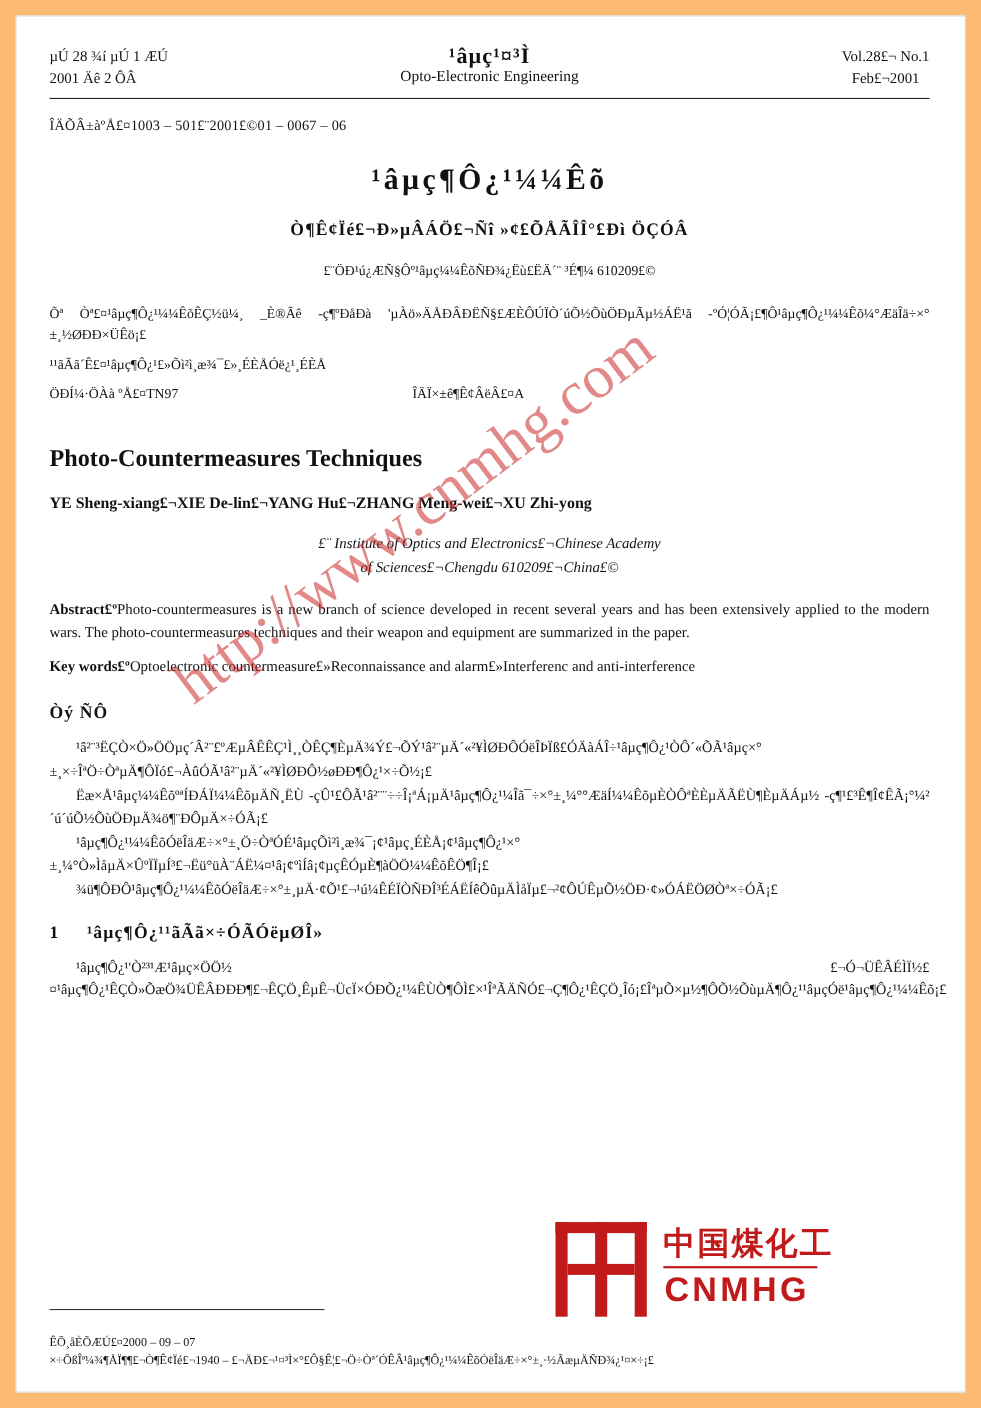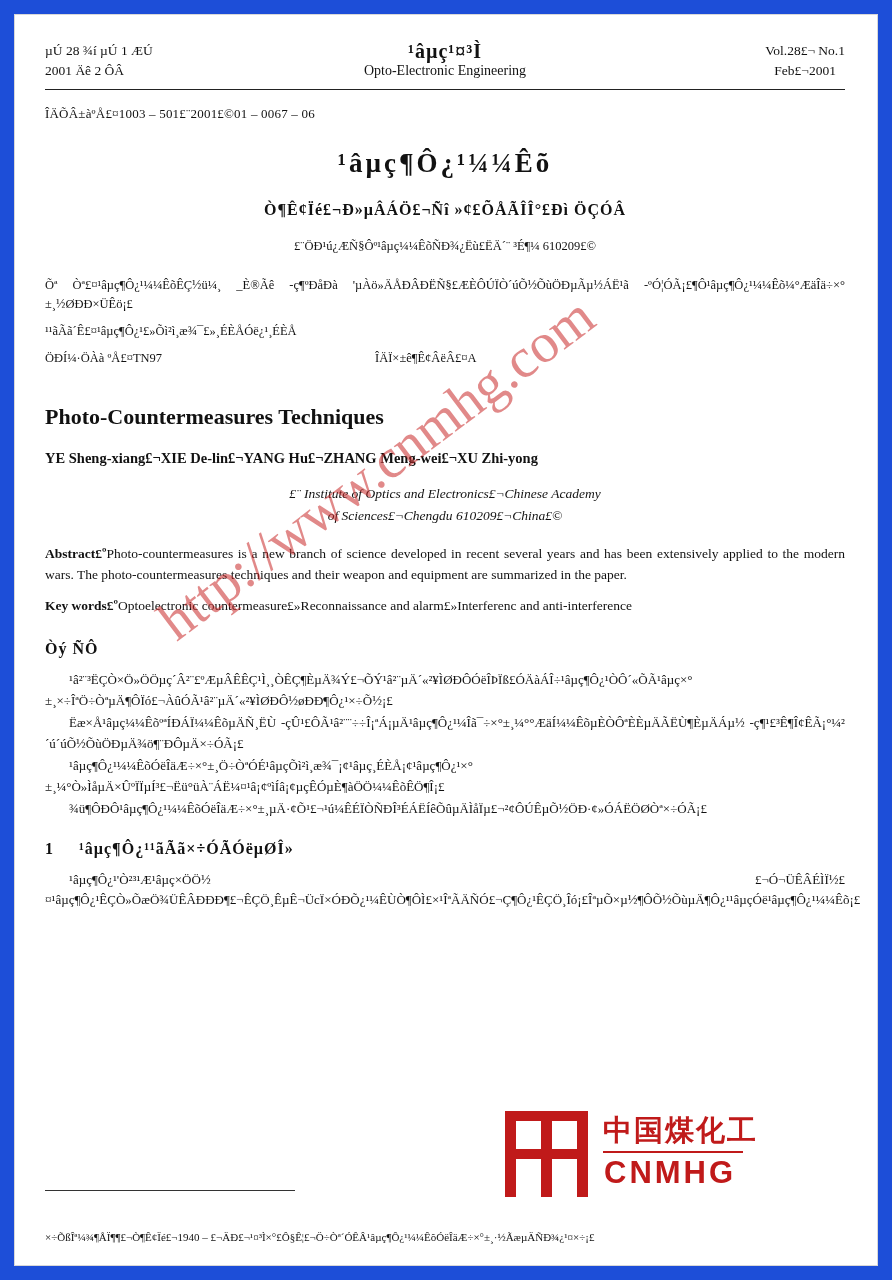--- a/index.html
+++ b/index.html
@@ -4,21 +4,21 @@
 <style>
   html, body {
     margin: 0;
     padding: 0;
     background: #8c8c8c;
   }
   .page {
     position: relative;
     width: 892px;
     height: 1280px;
-    background: #1d4ed8;
+    background: #fdba74;
     overflow: hidden;
     font-family: "Liberation Serif", serif;
     color: #111;
     box-sizing: border-box;
   }
   .sheet {
     position: absolute;
     left: 14px;
     top: 14px;
     width: 864px;
@@ -364,17 +364,18 @@
         <span class="bar b4"></span>
         <span class="bar b5"></span>
       </div>
       <div class="cn-name">中国煤化工</div>
       <div class="line"></div>
       <div class="en-name">CNMHG</div>
     </div>
 
     <div class="foot-rule"></div>
     <div class="footnote">
+      <p>ÊÕ¸åÈÕÆÚ£¤2000 – 09 – 07</p>
       <p>×÷ÕßÎª¼¾¶ÅÏ¶¶£¬Ò¶Ê¢Ïé£¬1940 – £¬ÄÐ£¬¹¤³Ì×°£Ô§Ê¦£¬Ö÷Òª´ÓÊÂ¹âµç¶Ô¿¹¼¼ÊõÓëÎäÆ÷×°±¸·½ÃæµÄÑÐ¾¿¹¤×÷¡£</p>
     </div>
 
   </div>
 </div>
 
 </body></html>

